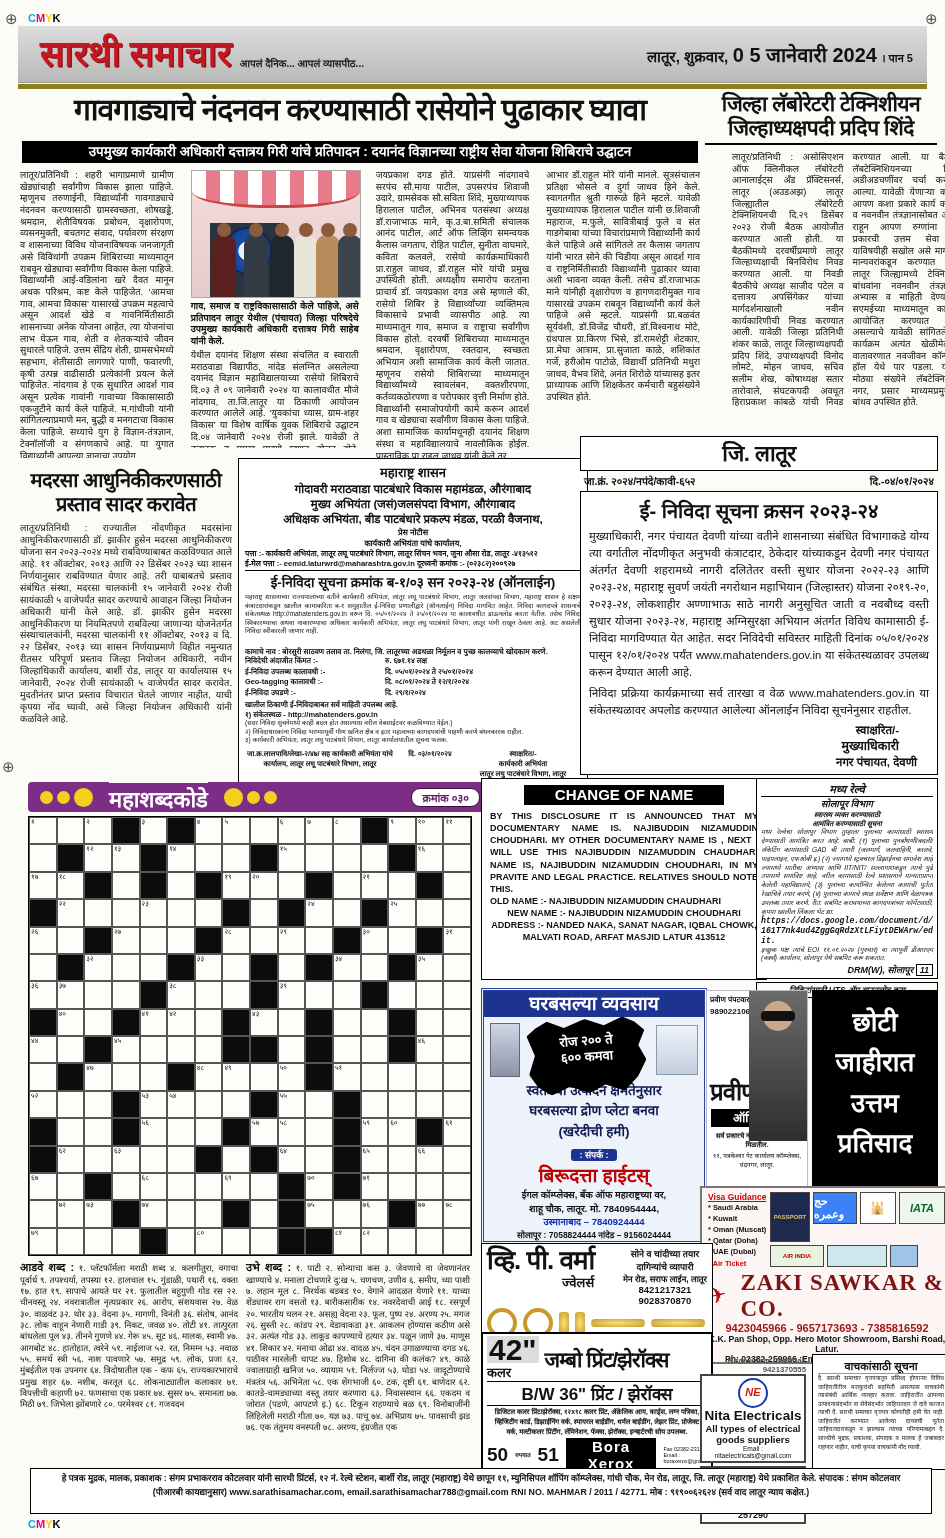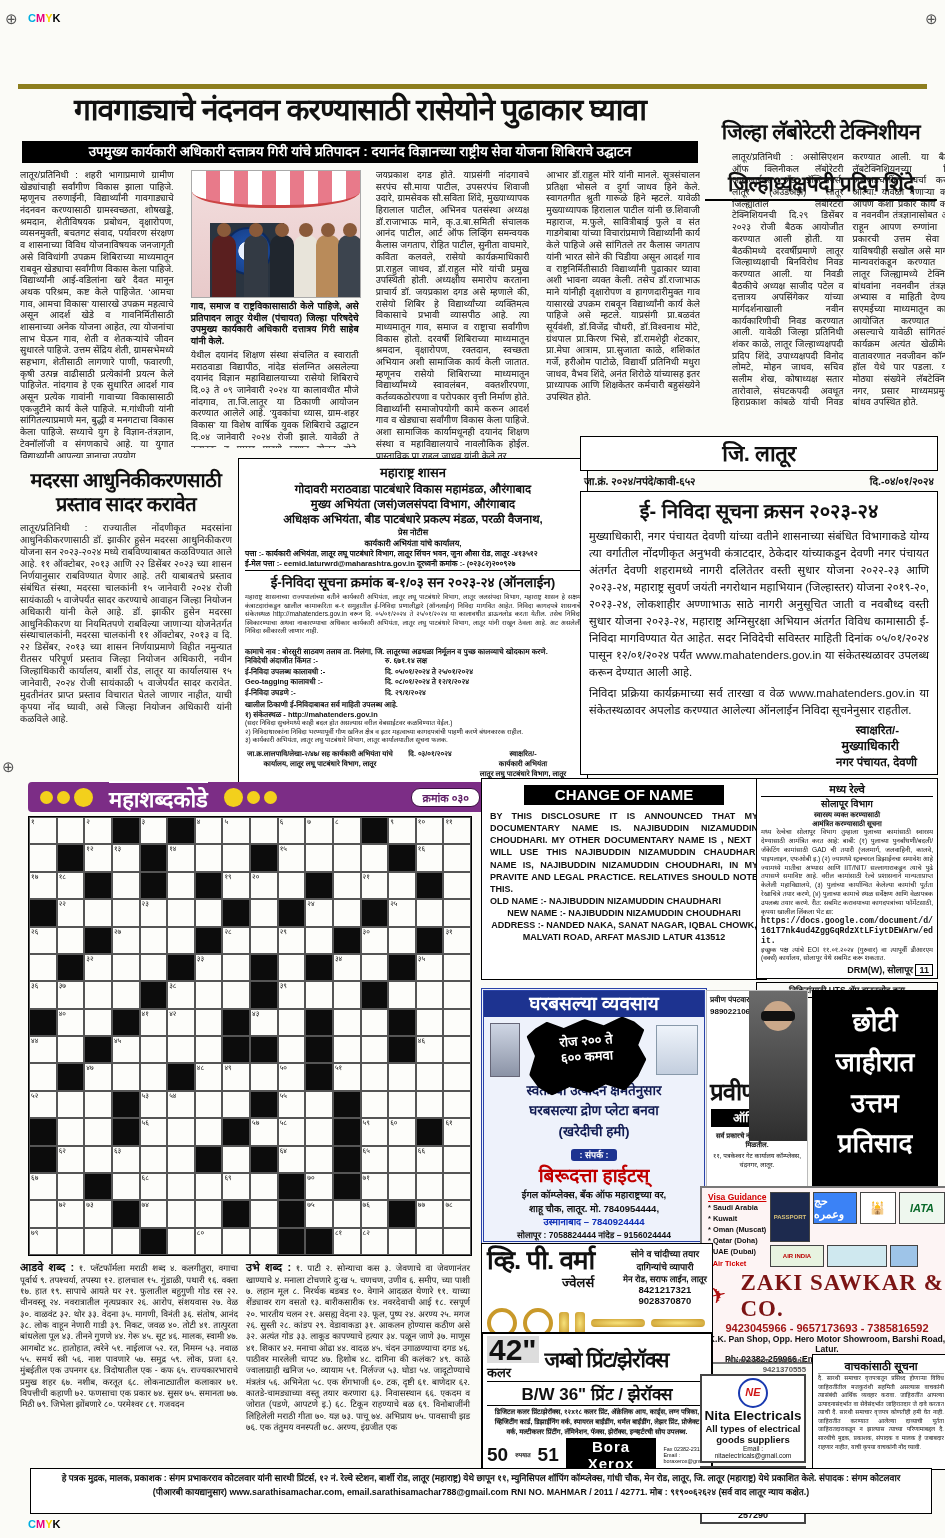--- a/index.html
+++ b/index.html
@@ -12,21 +12,21 @@
   .masthead{background:linear-gradient(#dcdcdc,#b9b9b9);border-bottom:1px solid #999;display:flex;align-items:center;}
   .nameplate{font-family:"Liberation Serif",serif;font-weight:bold;color:#c41722;font-size:36px;
              text-shadow:1px 1px 0 #7a0d12;margin-left:22px;line-height:1;}
   .tagline{font-size:10px;font-weight:bold;color:#222;margin-left:8px;margin-top:18px;}
   .dateline{margin-left:auto;margin-right:14px;font-weight:bold;white-space:nowrap;}
   .dl-a{font-size:15px;} .dl-b{font-size:20px;} .dl-c{font-size:11px;}
   .goldrule{background:#8d7e1e;height:5px;}
   
   .lead-head{font-weight:bold;font-size:30px;line-height:1.05;text-align:center;letter-spacing:-1px;}
   .lead-sub{background:#000;color:#fff;font-weight:bold;font-size:13.5px;text-align:center;line-height:22px;height:22px;overflow:hidden;}
-  .h2line{font-weight:bold;font-size:21px;line-height:1.15;text-align:center;letter-spacing:-0.5px;margin-top:28px;}
+  .h2line{font-weight:bold;font-size:21px;line-height:1.15;text-align:center;letter-spacing:-0.5px;}
   .h2box{border-bottom:2px solid #000;padding-bottom:3px;}
   .nbody{font-size:9.2px;line-height:1.27;text-align:justify;overflow:hidden;}
   .cols2{column-count:2;column-gap:9px;margin-left:27px;}
   .caption{font-size:9.2px;font-weight:bold;line-height:1.25;text-align:justify;}
   .secthead{font-weight:bold;font-size:20px;line-height:1.2;text-align:center;letter-spacing:-0.5px;}
   
   .photo{background:linear-gradient(#f3dede,#e8caca);border:1px solid #aaa;overflow:hidden;position:relative;}
   .drape{position:absolute;top:0;left:0;right:0;height:34px;
          background:repeating-linear-gradient(90deg,#fff 0 14px,#e87a8a 14px 28px);border-bottom:3px solid #c44;
          border-radius:0 0 45% 45%;}
@@ -97,20 +97,29 @@
   </div>
   <div class="abs regmark" style="left:5px;top:10px;">⊕</div>
   <div class="abs regmark" style="left:925px;top:10px;">⊕</div>
   <div class="abs regmark" style="left:2px;top:758px;">⊕</div>
   <div class="abs regmark" style="left:926px;top:758px;">⊕</div>
   <div class="abs regmark" style="left:905px;top:1482px;">⊕</div>
   <div class="abs cmyk" style="left:28px;top:1514px;">
     <span style="color:#00aee0">C</span><span style="color:#e6007e">M</span><span style="color:#f7d000">Y</span><span style="color:#000">K</span>
   </div>
 
+  <div class="abs masthead" style="left:18px;top:26px;width:909px;height:56px;">
+    <div class="nameplate">सारथी समाचार</div>
+    <div class="tagline">आपलं दैनिक... आपलं व्यासपीठ...</div>
+    <div class="dateline">
+      <span class="dl-a">लातूर, शुक्रवार,</span>
+      <span class="dl-b">0 5 जानेवारी 2024</span>
+      <span class="dl-c">। पान 5</span>
+    </div>
+  </div>
   <div class="abs goldrule" style="left:18px;top:84px;width:909px;"></div>
 
   <div class="abs lead-head" style="left:20px;top:94px;width:680px;">गावगाड्याचे नंदनवन करण्यासाठी रासेयोने पुढाकार घ्यावा</div>
   <div class="abs lead-sub" style="left:22px;top:141px;width:676px;">उपमुख्य कार्यकारी अधिकारी दत्तात्रय गिरी यांचे प्रतिपादन : दयानंद विज्ञानच्या राष्ट्रीय सेवा योजना शिबिराचे उद्घाटन</div>
 
   <div class="abs" style="left:20px;top:170px;width:680px;height:288px;display:flex;gap:17px;">
     <div class="nbody" style="width:166px;height:288px;">लातूर/प्रतिनिधी : शहरी भागाप्रमाणे ग्रामीण खेड्यांचाही सर्वांगीण विकास झाला पाहिजे. म्हणूनच तरुणाईनी, विद्यार्थ्यांनी गावगाड्याचे नंदनवन करण्यासाठी ग्रामस्वच्छता, शोषखड्डे, श्रमदान, शेतीविषयक प्रबोधन, वृक्षारोपण, व्यसनमुक्ती, बचतगट संवाद, पर्यावरण संरक्षण व शासनाच्या विविध योजनाविषयक जनजागृती असे विविधांगी उपक्रम शिबिराच्या माध्यमातून राबवून खेड्याचा सर्वांगीण विकास केला पाहिजे. विद्यार्थ्यांनी आई-वडिलांना खरे दैवत मानून अथक परिश्रम, कष्ट केले पाहिजेत. ‘आमचा गाव, आमचा विकास’ यासारखे उपक्रम महत्वाचे असून आदर्श खेडे व गावनिर्मितीसाठी शासनाच्या अनेक योजना आहेत, त्या योजनांचा लाभ घेऊन गाव, शेती व शेतकऱ्यांचे जीवन सुधारले पाहिजे. उत्तम सेंद्रिय शेती, ग्रामसभेमध्ये सहभाग, शेतीसाठी लागणारे पाणी, फवारणी, कृषी उत्पन्न वाढीसाठी प्रत्येकांनी प्रयत्न केले पाहिजेत. नांदगाव हे एक सुधारित आदर्श गाव असून प्रत्येक गावांनी गावाच्या विकासासाठी एकजुटीने कार्य केले पाहिजे. म.गांधीजी यांनी सांगितल्याप्रमाणे मन, बुद्धी व मनगटाचा विकास केला पाहिजे. सध्याचे युग हे विज्ञान-तंत्रज्ञान, टेक्नॉलॉजी व संगणकाचे आहे. या युगात विद्यार्थ्यांनी आपल्या ज्ञानाचा उपयोग</div>
     <div style="width:168px;">
       <div class="photo" style="width:168px;height:126px;">
         <div class="drape"></div>
@@ -647,21 +656,21 @@
   </div>
 
   <div class="abs noticebox" style="left:481px;top:778px;width:268px;height:188px;padding:6px 8px;">
     <div class="con-head" style="width:200px;margin:0 auto;">CHANGE OF NAME</div>
     <div class="con-body" style="margin-top:5px;">BY THIS DISCLOSURE IT IS ANNOUNCED THAT MY DOCUMENTARY NAME IS. NAJIBUDDIN NIZAMUDDIN CHOUDHARI. MY OTHER DOCUMENTARY NAME IS , NEXT I WILL USE THIS NAJIBUDDIN NIZAMUDDIN CHAUDHARI NAME IS, NAJIBUDDIN NIZAMUDDIN CHOUDHARI, IN MY PRAVITE AND LEGAL PRACTICE. RELATIVES SHOULD NOTE THIS.</div>
     <div class="con-body">OLD NAME :- NAJIBUDDIN NIZAMUDDIN CHAUDHARI</div>
     <div class="con-body" style="text-align:center;">NEW NAME :- NAJIBUDDIN NIZAMUDDIN CHOUDHARI</div>
     <div class="con-body" style="text-align:center;">ADDRESS :- NANDED NAKA, SANAT NAGAR, IQBAL CHOWK, MALVATI ROAD, ARFAT MASJID LATUR 413512</div>
   </div>
 
-  <div class="abs" style="left:756px;top:778px;width:182px;">
+  <div class="abs" style="left:756px;top:778px;width:182px;font-style:italic;">
     <div class="noticebox" style="padding:2px 4px;">
       <div class="rail-t1">मध्य रेल्वे</div>
       <div class="rail-t2">सोलापूर विभाग</div>
       <div class="rail-t3">स्वारस्य व्यक्त करण्यासाठी</div>
       <div class="rail-t3">आमंत्रित करण्यासाठी सूचना</div>
       <div class="rail" style="height:88px;overflow:hidden;">मध्य रेल्वेचा सोलापूर विभाग तुम्हाला पुलाच्या कामांसाठी स्वारस्य देण्यासाठी आमंत्रित करत आहे: बाबी: (१) पुलाच्या पुनर्बांधणी/बदली/जॅकेटिंग कामांसाठी GAD ची तयारी (जलमार्ग, जलवाहिनी, कालवे, पाइपलाइन, एफओबी इ.) (२) ज्यामध्ये स्ट्रक्चरल डिझाईनचा समावेश आहे ज्यामध्ये मातीचा अभ्यास आणि IIT/NIT/ सल्लागाराकडून त्याचे पुढे तपासणे समाविष्ट आहे. वरील कामांसाठी रेल्वे प्रशासनाने मान्यताप्राप्त केलेली महाविद्यालये, (३) पुलांच्या कार्यान्वित केलेल्या कामांची पूर्तता रेखाचित्रे तयार करणे, (४) पुलाच्या कामाचे स्थळ सर्वेक्षण आणि वेळापत्रक उपलब्ध तयार करणे. रीत: सबमिट करावयाच्या कागदपत्रांच्या फॉर्मेटसाठी, कृपया खालील लिंकला भेट द्या:</div>
       <div class="rail-link">https://docs.google.com/document/d/161T7nk4ud4ZggGqRdzXtLFiytDEWArw/edit.</div>
       <div class="rail">इच्छुक पक्ष त्यांचे EOI ११.०१.२०२४ (गुरुवार) वा त्यापूर्वी डीआरएम (वर्क्स) कार्यालय, सोलापूर येथे सबमिट करू शकतात.</div>
       <div style="text-align:right;font-weight:bold;font-size:9px;">
         <span>DRM(W), सोलापूर</span>

